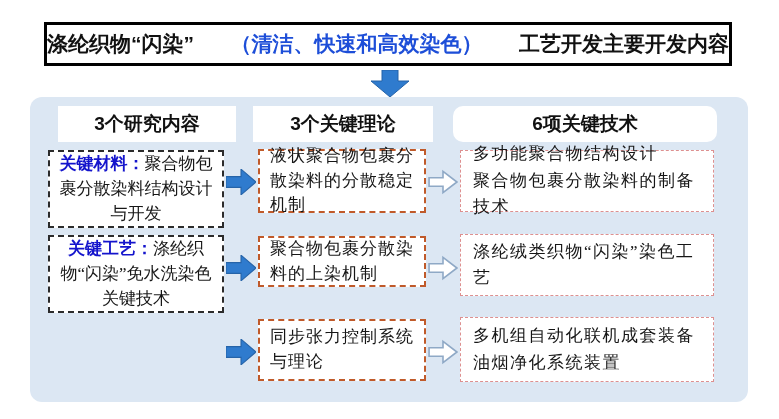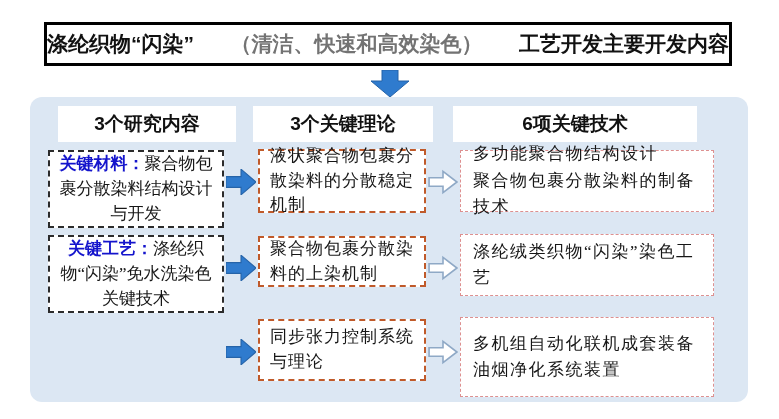--- a/index.html
+++ b/index.html
@@ -7,55 +7,55 @@
     position:relative;width:779px;height:419px;background:#ffffff;
     font-family:"Liberation Sans",sans-serif;overflow:hidden;
   }
   
   .title-box{
     position:absolute;left:44px;top:22px;width:682px;height:38px;
     border:3px solid #000000;background:#ffffff;
     display:flex;align-items:center;justify-content:space-between;
     font-size:21px;font-weight:bold;color:#111111;white-space:nowrap;
   }
-  .title-box .red{color:#737373;margin:0 16px;}
+  .title-box .red{color:#1d4ed8;margin:0 16px;}
   
   .down-arrow{position:absolute;left:371px;top:70px;width:38px;height:27px;}
   
   .panel{
     position:absolute;left:30px;top:97px;width:718px;height:305px;
     background:#dce7f3;border-radius:12px;
   }
   .hdr{
     position:absolute;top:9px;height:36px;background:#ffffff;
     display:flex;align-items:center;justify-content:center;
     font-size:19px;font-weight:bold;color:#111111;
   }
   .hdr1{left:28px;width:178px;}
   .hdr2{left:223px;width:180px;}
-  .hdr3{left:423px;width:244px;}
+  .hdr3{left:423px;width:264px;border-radius:10px;}
   
   .box{
     position:absolute;background:#ffffff;box-sizing:border-box;
     display:flex;flex-direction:column;justify-content:center;
     font-family:"Liberation Serif","DejaVu Serif",serif;
     font-size:17px;color:#161616;line-height:1.45;
   }
   .box.content{border:2px dashed #2b2b2b;text-align:center;padding:4px 8px;width:176px;left:18px;height:78px;}
   .box.theory{border:2px dashed #c05a2a;text-align:left;padding:4px 10px;width:168px;left:228px;letter-spacing:1px;}
   .box.tech{border:1px dashed #dd9090;text-align:left;padding:20px 12px;width:254px;left:430px;letter-spacing:1.5px;line-height:1.55;}
   .lbl{
     color:#1414cc;font-weight:bold;
     font-family:Liberation Mono, monospace;letter-spacing:0;
   }
   .arrow{position:absolute;width:30px;height:26px;}
   
   .r1.content{top:53px;} .r1.theory{top:52px;height:64px;} .r1.tech{top:53px;height:62px;}
   .r2.content{top:138px;align-items:flex-end;} .r2.theory{top:139px;height:51px;} .r2.tech{top:137px;height:62px;}
-  .r3.content{top:222px;} .r3.theory{top:222px;height:62px;} .r3.tech{top:220px;height:80px;}
+  .r3.content{top:222px;} .r3.theory{top:222px;height:62px;} .r3.tech{top:220px;height:65px;}
   .a1{top:72px;}  .a2{top:158px;} .a3{top:242px;}
   .solid{left:196px;}
   .hollow{left:398px;}
 </style>
 </head>
 <body>
 
 <div class="stage">
 
   <div class="title-box">

